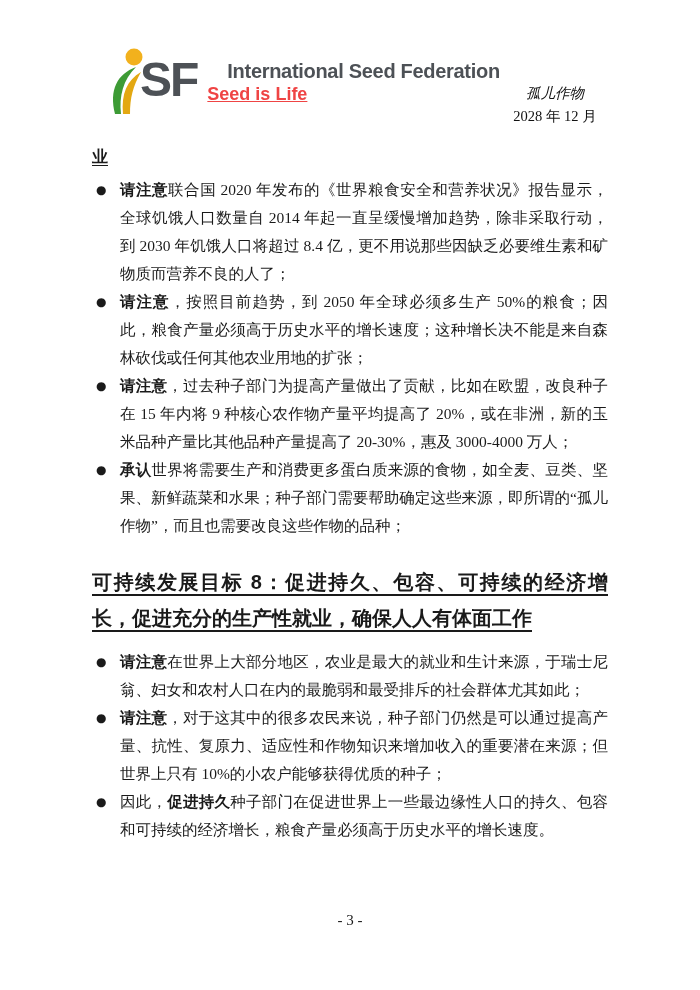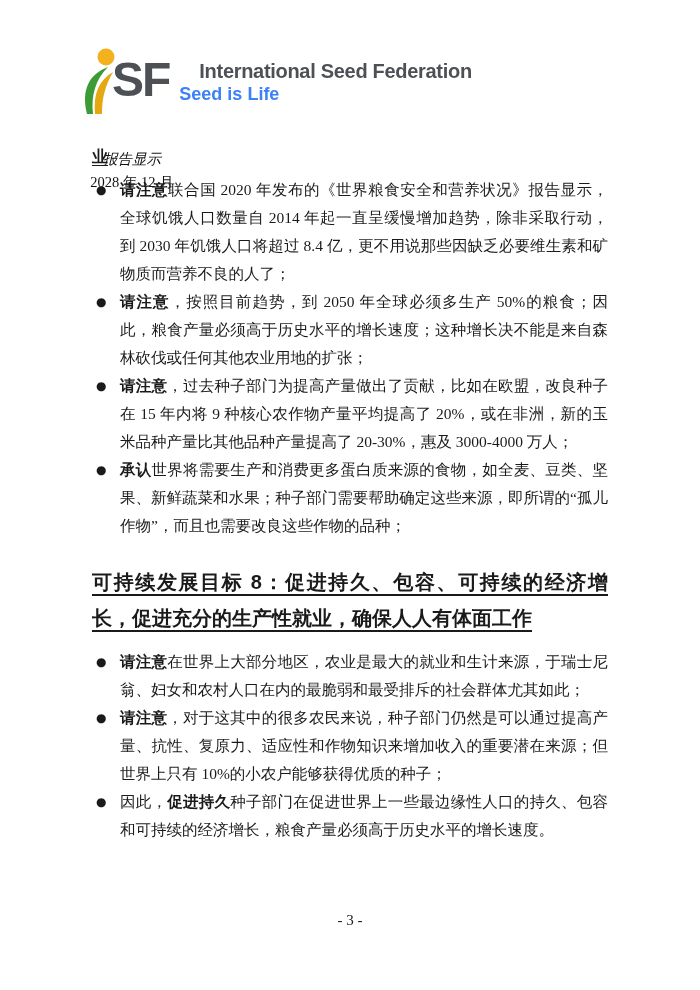--- a/index.html
+++ b/index.html
@@ -8,41 +8,41 @@
     background: #ffffff;
     color: #1a1a1a;
     font-family: "Liberation Serif", "DejaVu Serif", serif;
     position: relative;
     overflow: hidden;
   }
   .page { position: absolute; inset: 0; }
 
   
   .header {
-    position: absolute; top: 48px; left: 77px; right: 90px;
-    display: flex; justify-content: flex-end; align-items: flex-start; flex-direction: column;
+    position: absolute; top: 48px; left: 105px; right: 90px;
+    display: flex; justify-content: space-between; align-items: flex-start;
   }
   .logo { display: flex; align-items: flex-start; }
   .logo-mark { width: 42px; height: 66px; flex: 0 0 auto; }
   .logo-sf {
     font-family: "Liberation Sans", "DejaVu Sans", sans-serif;
     font-weight: 700; font-size: 48px; line-height: 64px;
     color: #4d5156; letter-spacing: -2px; margin-left: -7px;
   }
   .logo-text {
     margin-left: 10px; padding-top: 12px;
     font-family: "Liberation Sans", "DejaVu Sans", sans-serif;
   }
   .logo-org {
     font-size: 20px; font-weight: 700; color: #4d5156;
     letter-spacing: -0.3px; line-height: 22px; white-space: nowrap; margin-left: 20px;
   }
   .logo-tagline {
-    font-size: 18px; font-weight: 700; color: #3b82f6;
-    line-height: 22px; margin-top: 1px;
+    font-size: 18px; font-weight: 700; color: #ef4444;
+    line-height: 22px; margin-top: 1px; text-decoration: underline;
   }
   .dateline {
     margin-top: 34px; text-align: center;
     font-size: 14.5px; line-height: 23px; color: #111;
     min-width: 110px;
   }
   .dateline-place { font-style: italic; }
 
   
   .content { position: absolute; left: 92px; right: 92px; top: 143px; }
@@ -95,21 +95,21 @@
         <path d="M10,66 C4,42 12,26 31,19 C18,32 14,48 16,66 Z" fill="#3d9b35"></path>
         <path d="M18,66 C16,46 22,32 36,24 C28,38 25,50 25,66 Z" fill="#e3a812"></path>
       </svg>
       <div class="logo-sf">SF</div>
       <div class="logo-text">
         <div class="logo-org">International Seed Federation</div>
         <div class="logo-tagline">Seed is Life</div>
       </div>
     </div>
     <div class="dateline">
-      <div class="dateline-place">报告显示</div>
+      <div class="dateline-place">孤儿作物</div>
       <div class="dateline-date">2028 年 12 月</div>
     </div>
   </div>
 
   <div class="content">
 
     <div class="cont-title">
       <span class="u">业</span>
     </div>
 

